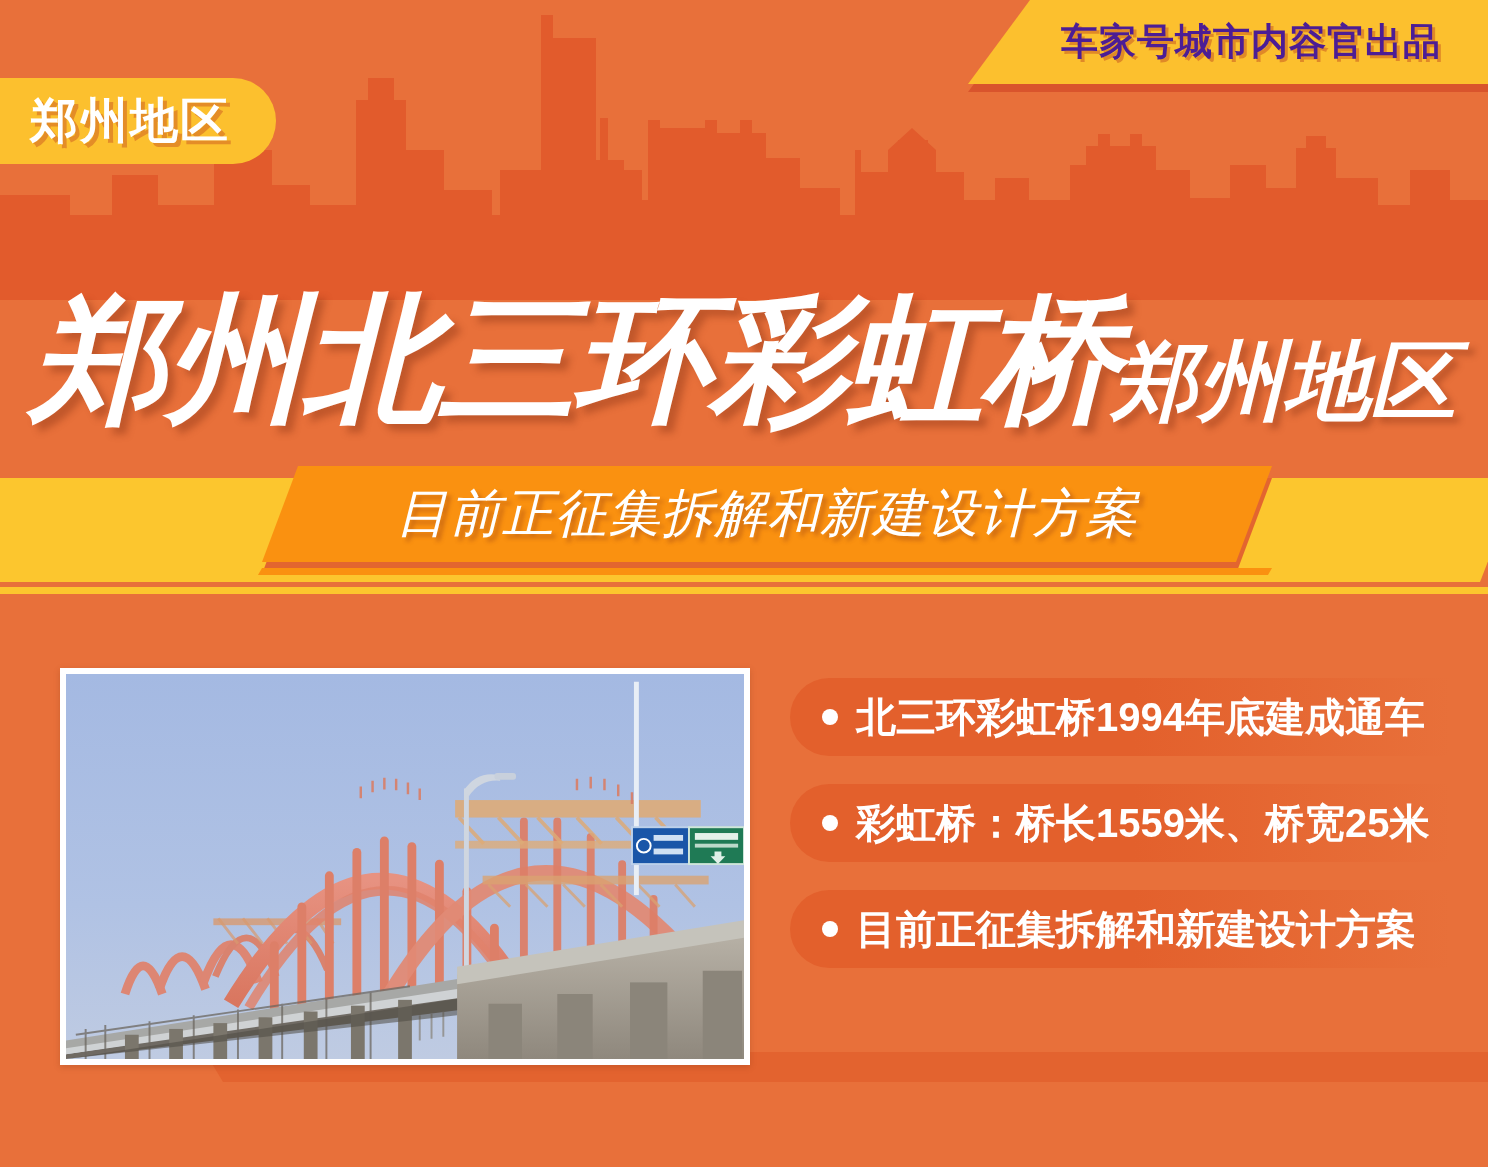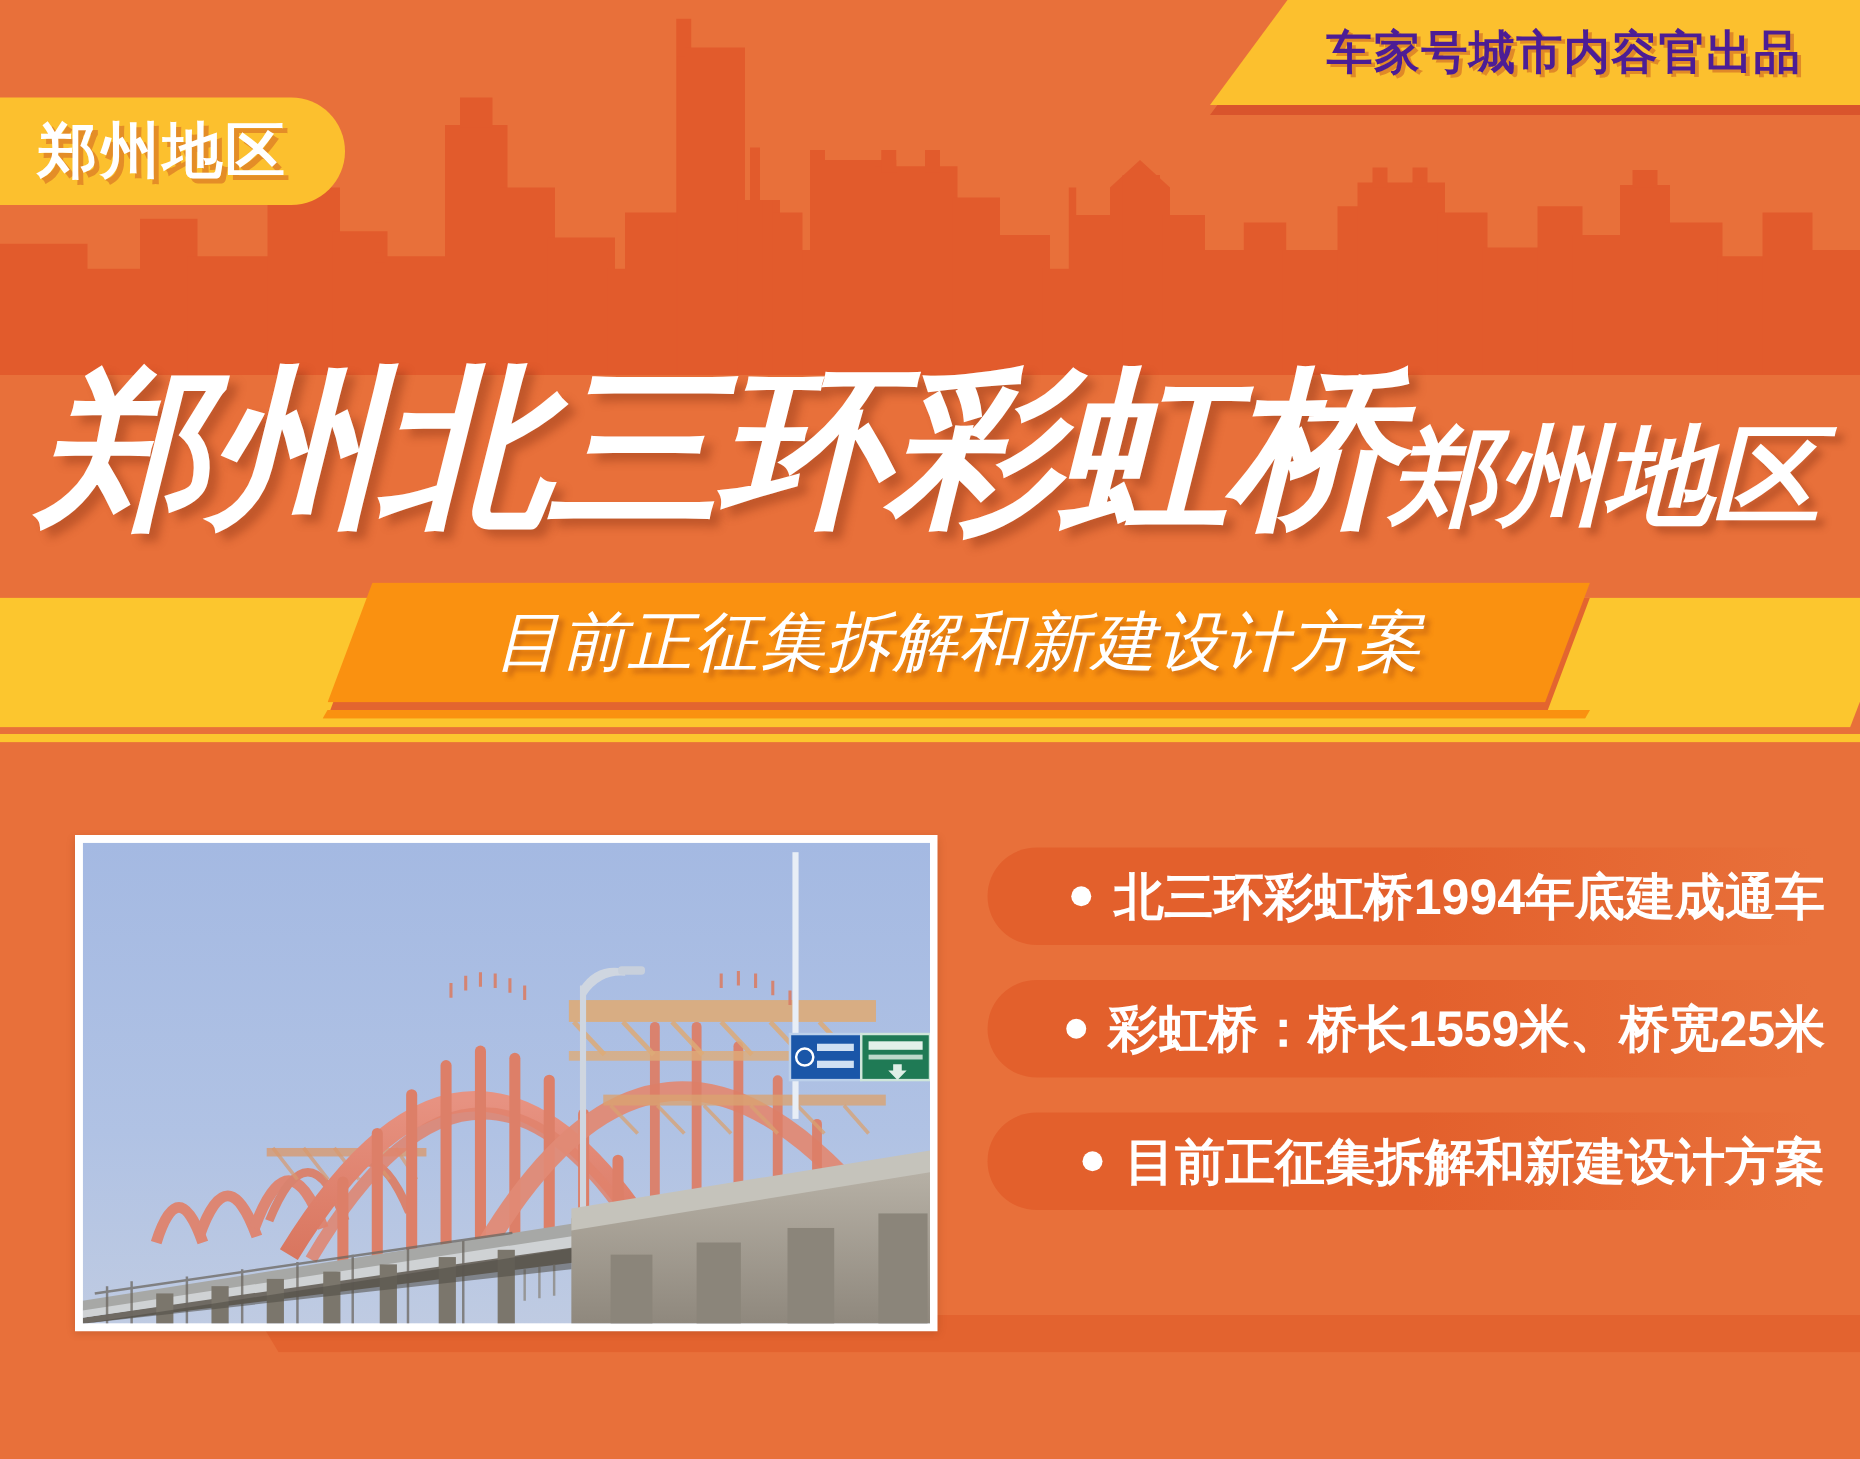--- a/index.html
+++ b/index.html
@@ -133,21 +133,21 @@
     box-shadow:0 2px 6px rgba(120,50,20,.25);
   }
   .photo { position:relative; width:100%; height:100%; overflow:hidden; }
 
   
   .bullets { position:absolute; left:790px; top:678px; width:670px; }
   .bullet-row {
     position:relative;
     height:78px;
     margin-bottom:28px;
-    display:flex; align-items:center;justify-content:flex-end;
+    display:flex; align-items:center;
   }
   .bullet-bg {
     position:absolute; left:0; top:0; width:660px; height:78px;
     border-radius:39px 0 0 39px;
     background:linear-gradient(90deg,#e3602c 0%,#e3602c 52%,rgba(227,96,44,0) 100%);
   }
   .bullet-dot {
     position:relative;
     width:16px; height:16px; border-radius:50%;
     background:#fff; margin-left:32px; flex:0 0 auto;

